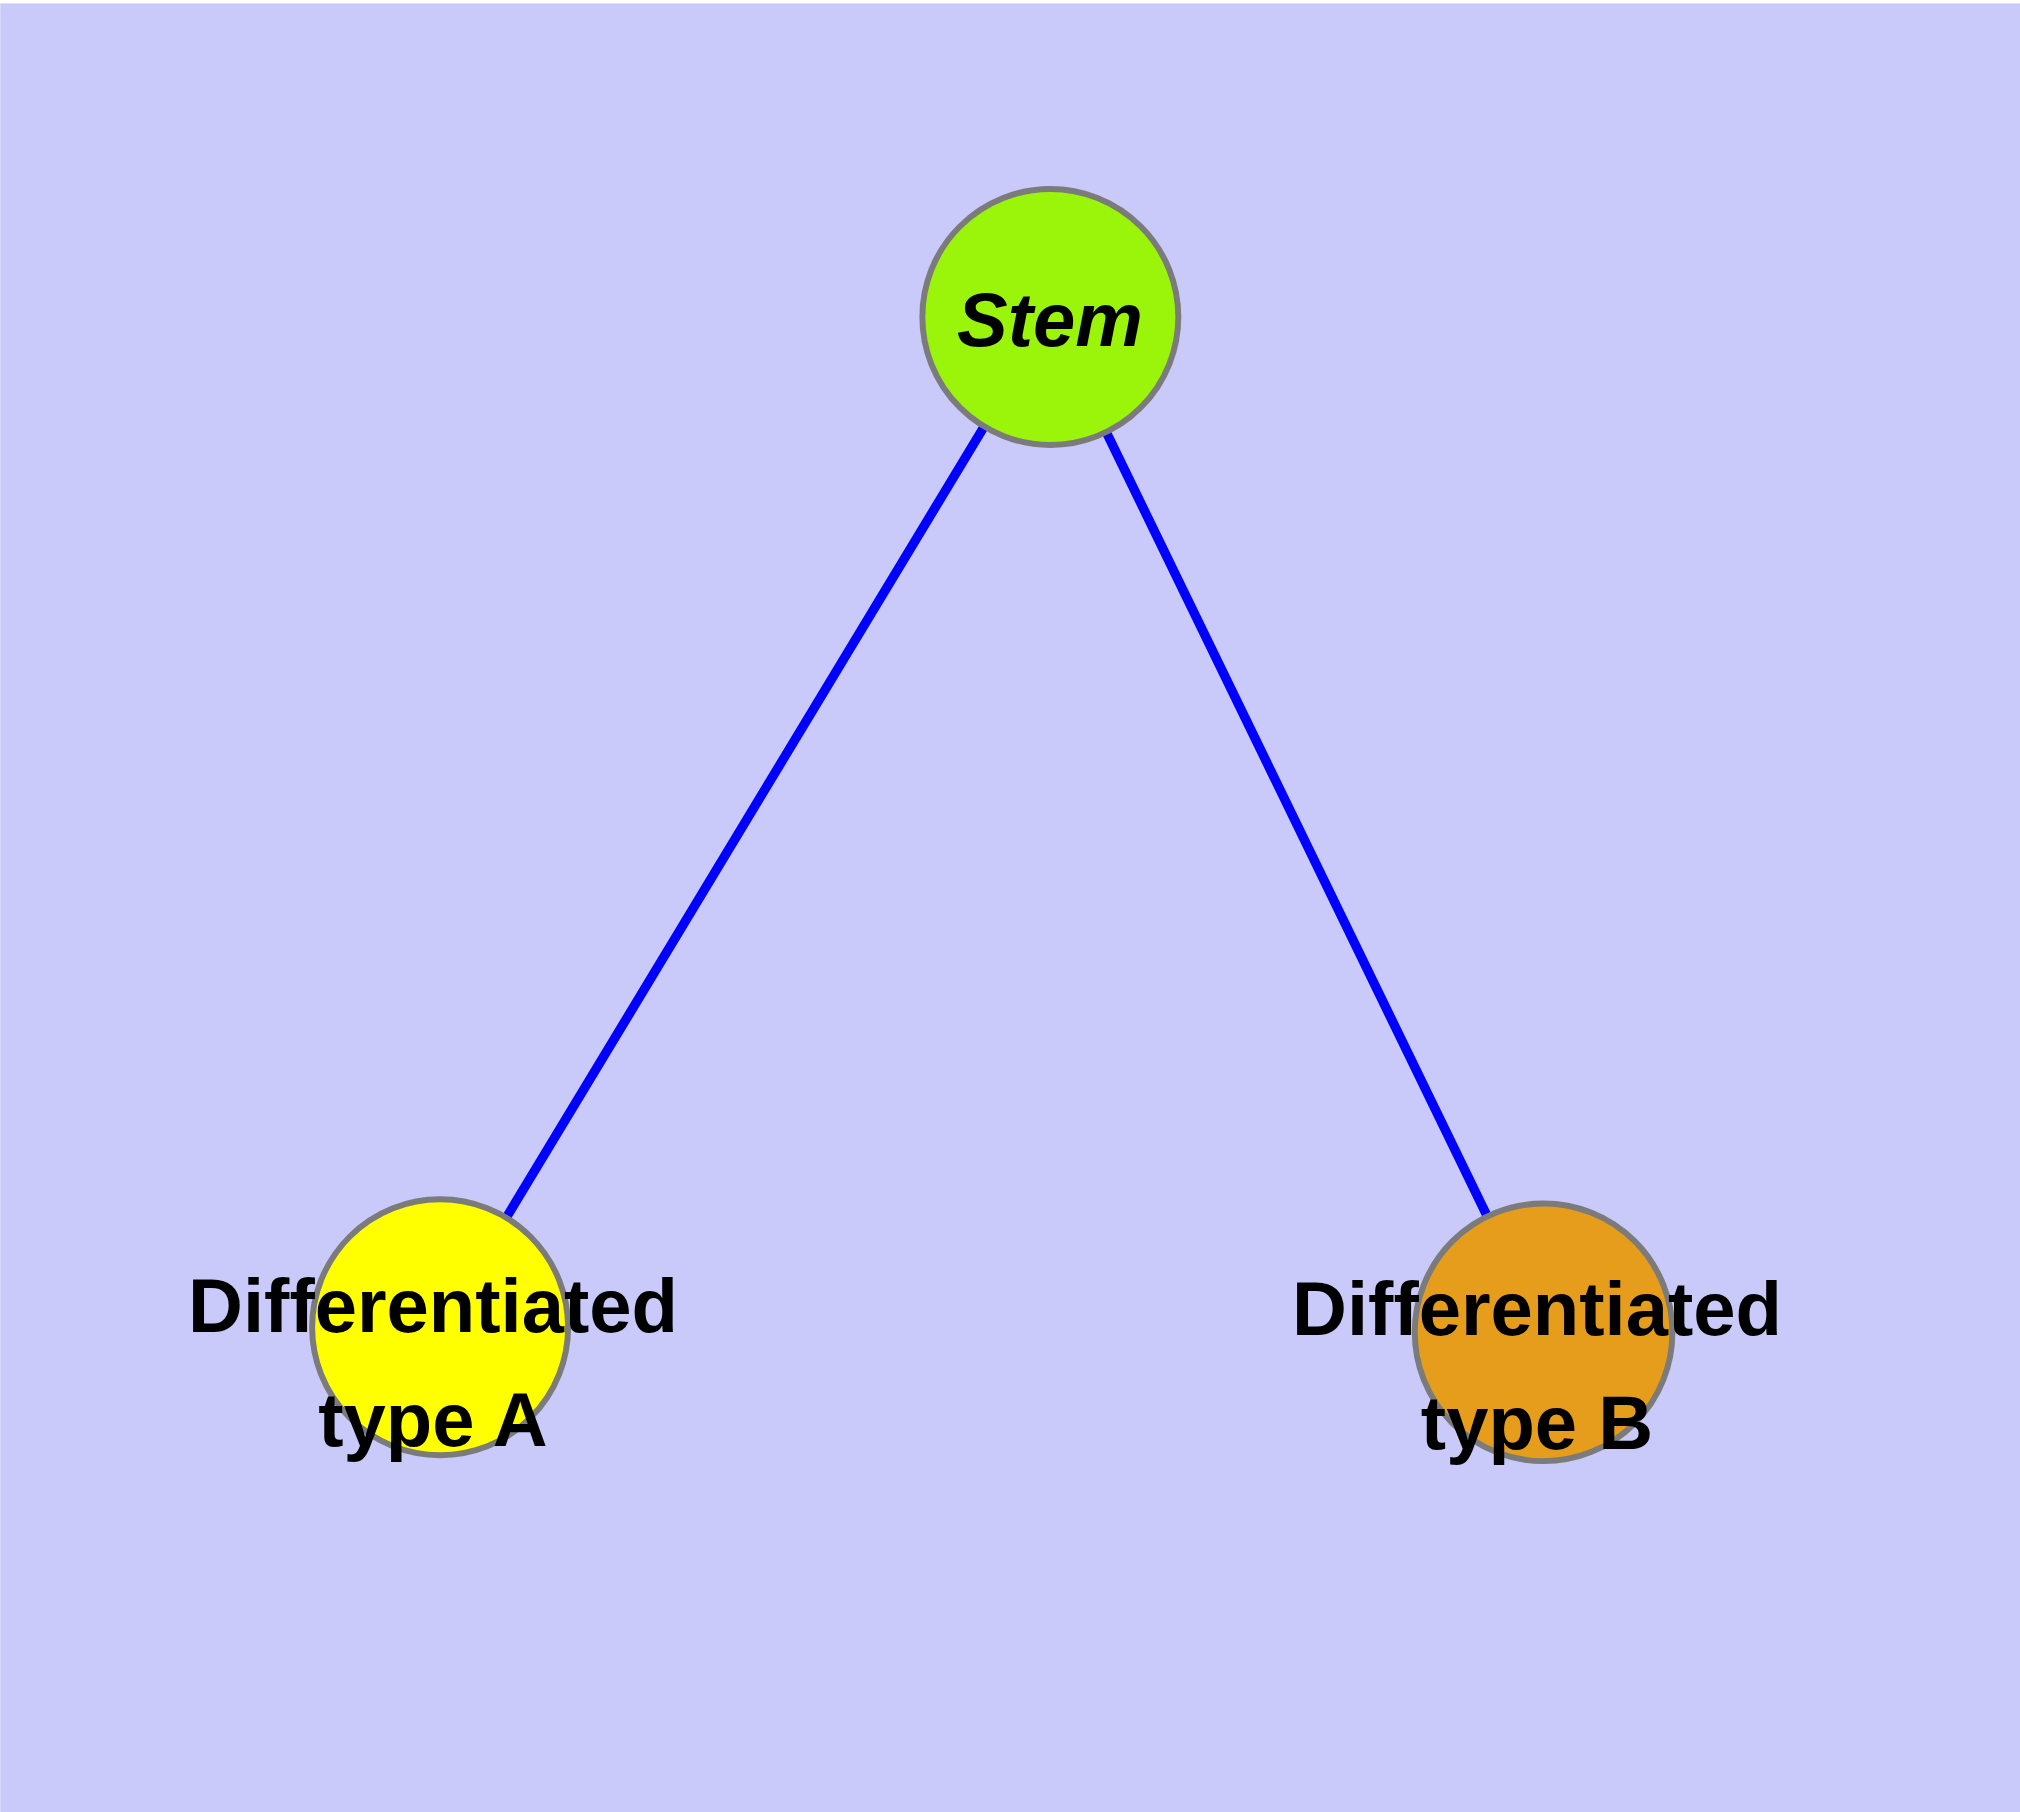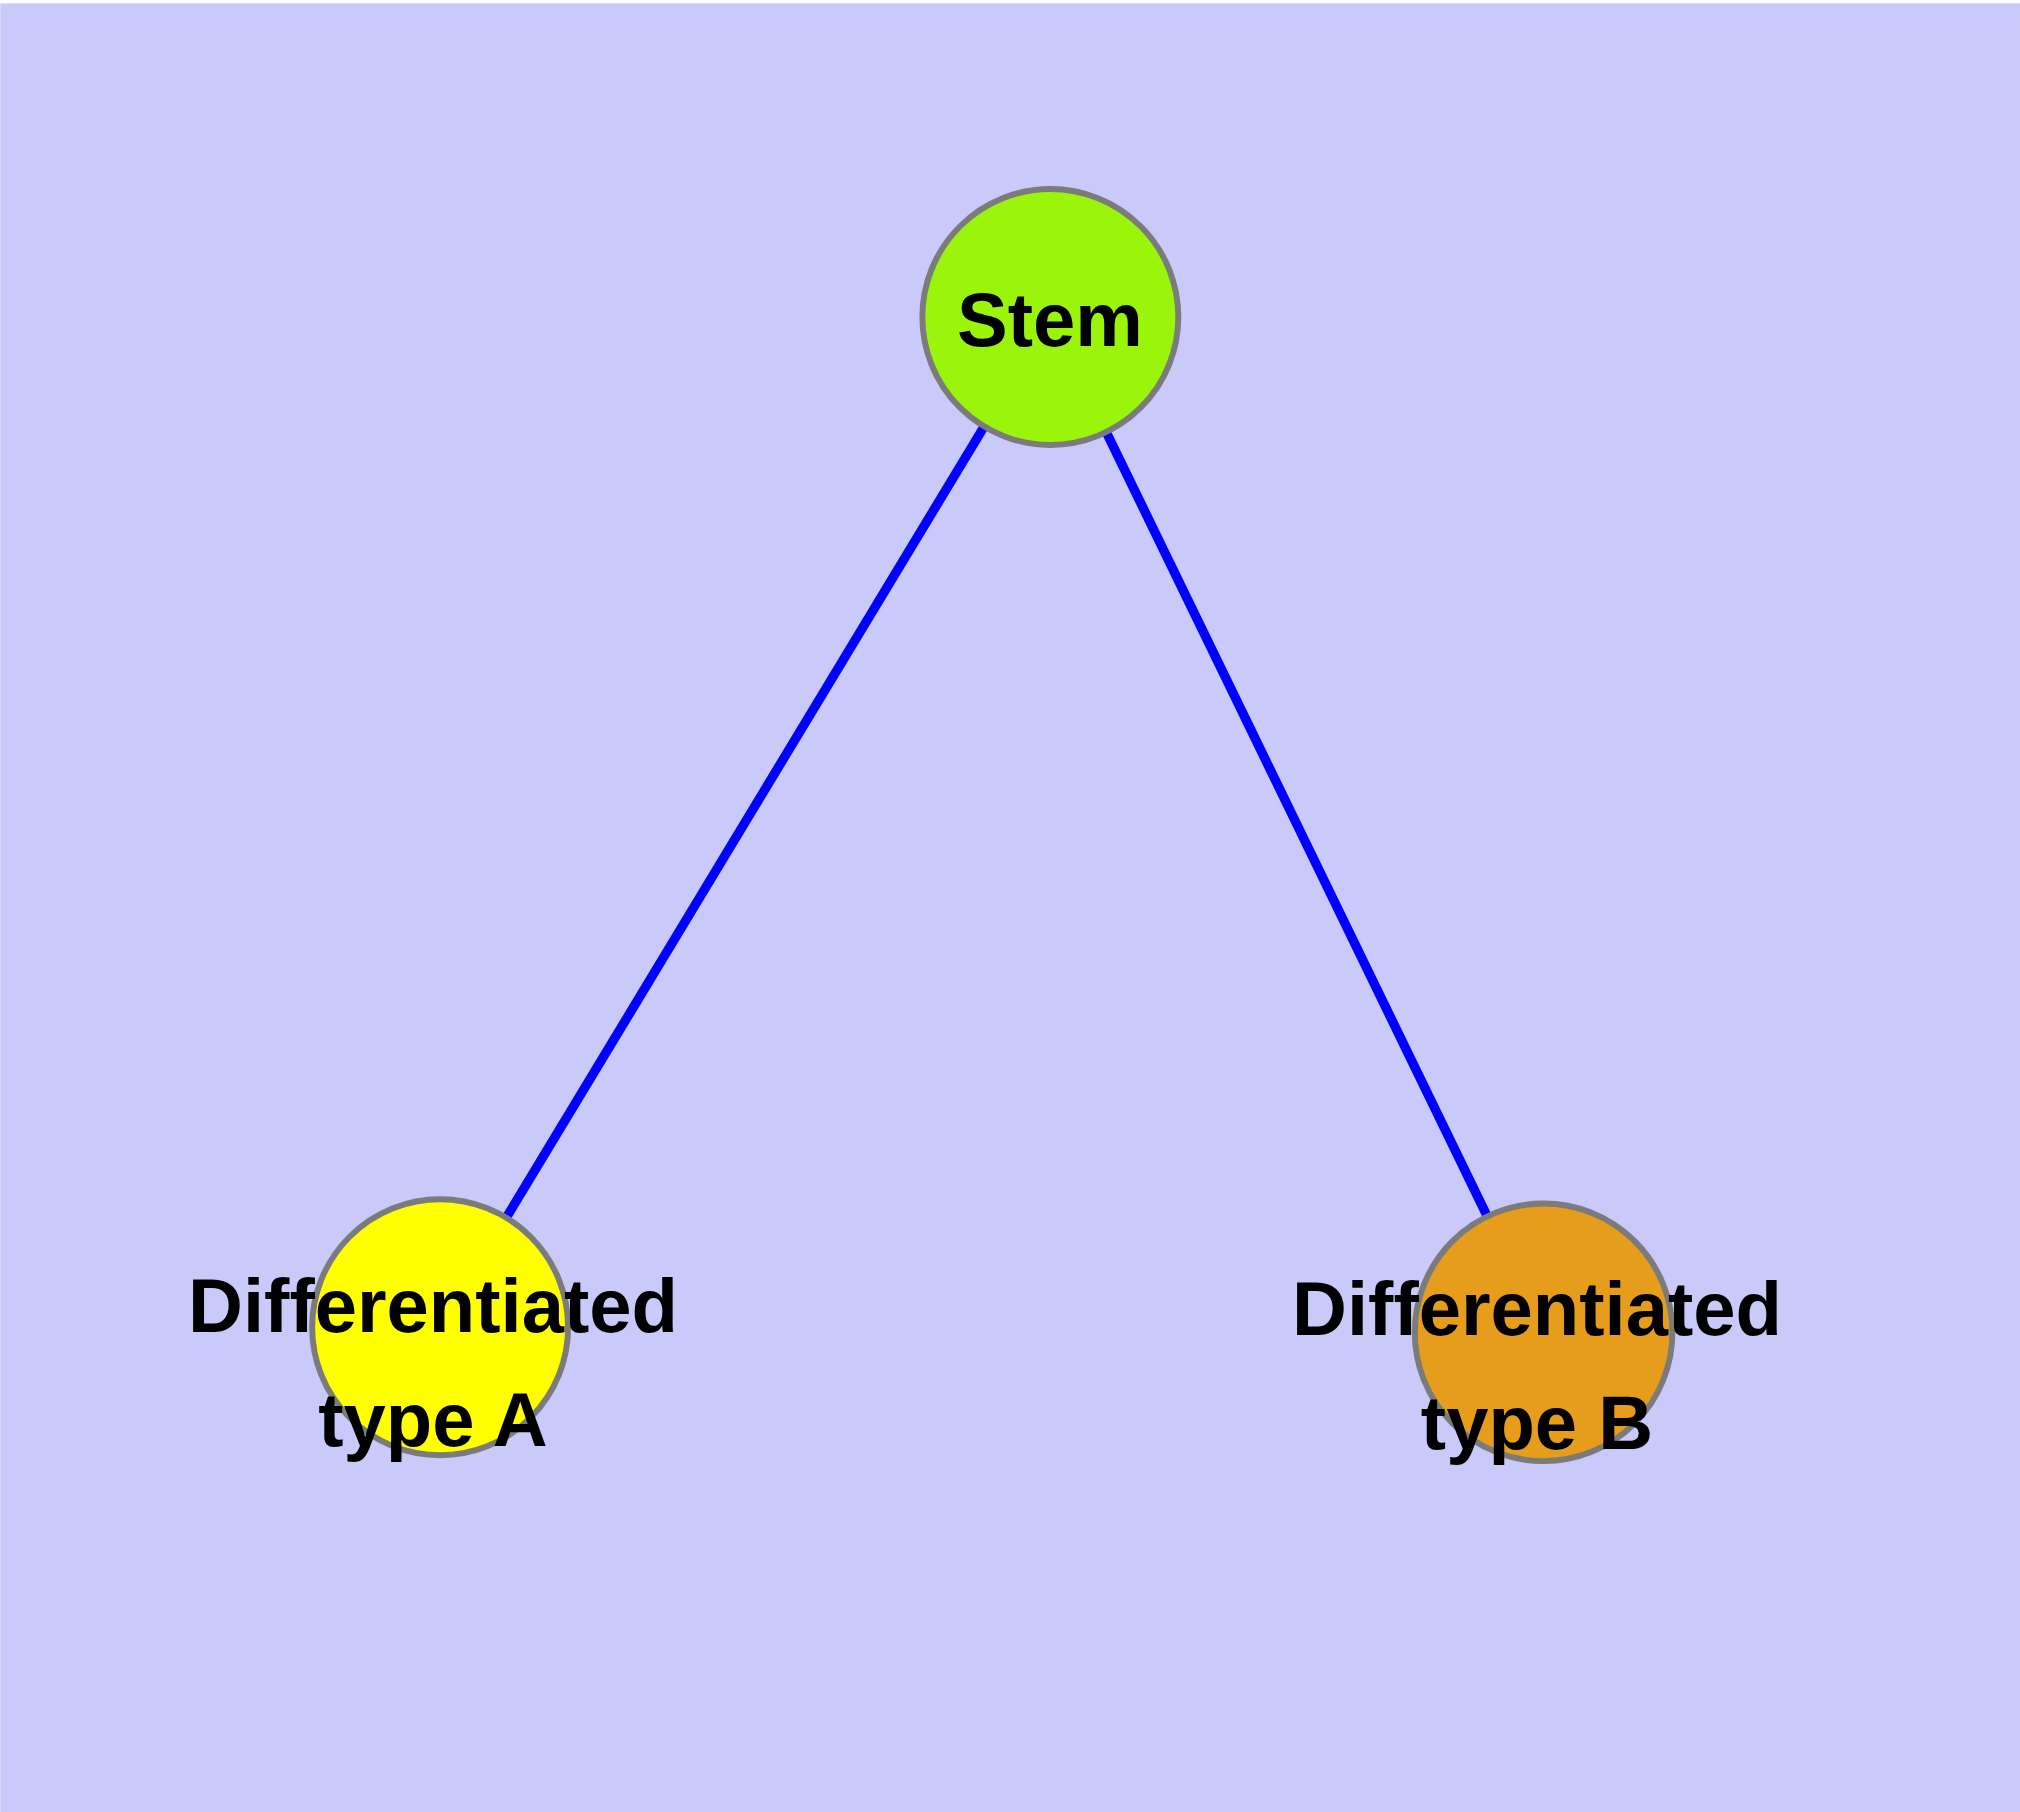--- a/index.html
+++ b/index.html
@@ -46,21 +46,21 @@
     <rect x="0" y="4" width="2384" height="2134" fill="#C9C9FA"></rect>
 
     <line x1="1239" y1="374" x2="519" y2="1566" stroke-width="11" stroke="#0000FF"></line>
     <line x1="1239" y1="374" x2="1821" y2="1572" stroke-width="11" stroke="#0000FF"></line>
 
     <circle cx="1239" cy="374" r="151" stroke-width="7" fill="#9AF50A" stroke="#7B7B7B"></circle>
     <circle cx="519" cy="1566" r="151" stroke-width="7" fill="#FFFF00" stroke="#7B7B7B"></circle>
     <circle cx="1821" cy="1572" r="152" stroke-width="7" fill="#E69D1C" stroke="#7B7B7B"></circle>
   </svg>
 
-  <div class="node-label" style="left:1050px; top:320px;">Stem</div>
+  <div class="node-label" style="left:1050px; top:320px;font-style:italic;">Stem</div>
 
   <div class="node-label" style="left:433px; top:1363px;">Differentiated
 type A</div>
 
   <div class="node-label" style="left:1537px; top:1366px;">Differentiated
 type B</div>
 
 </div>
 
 

